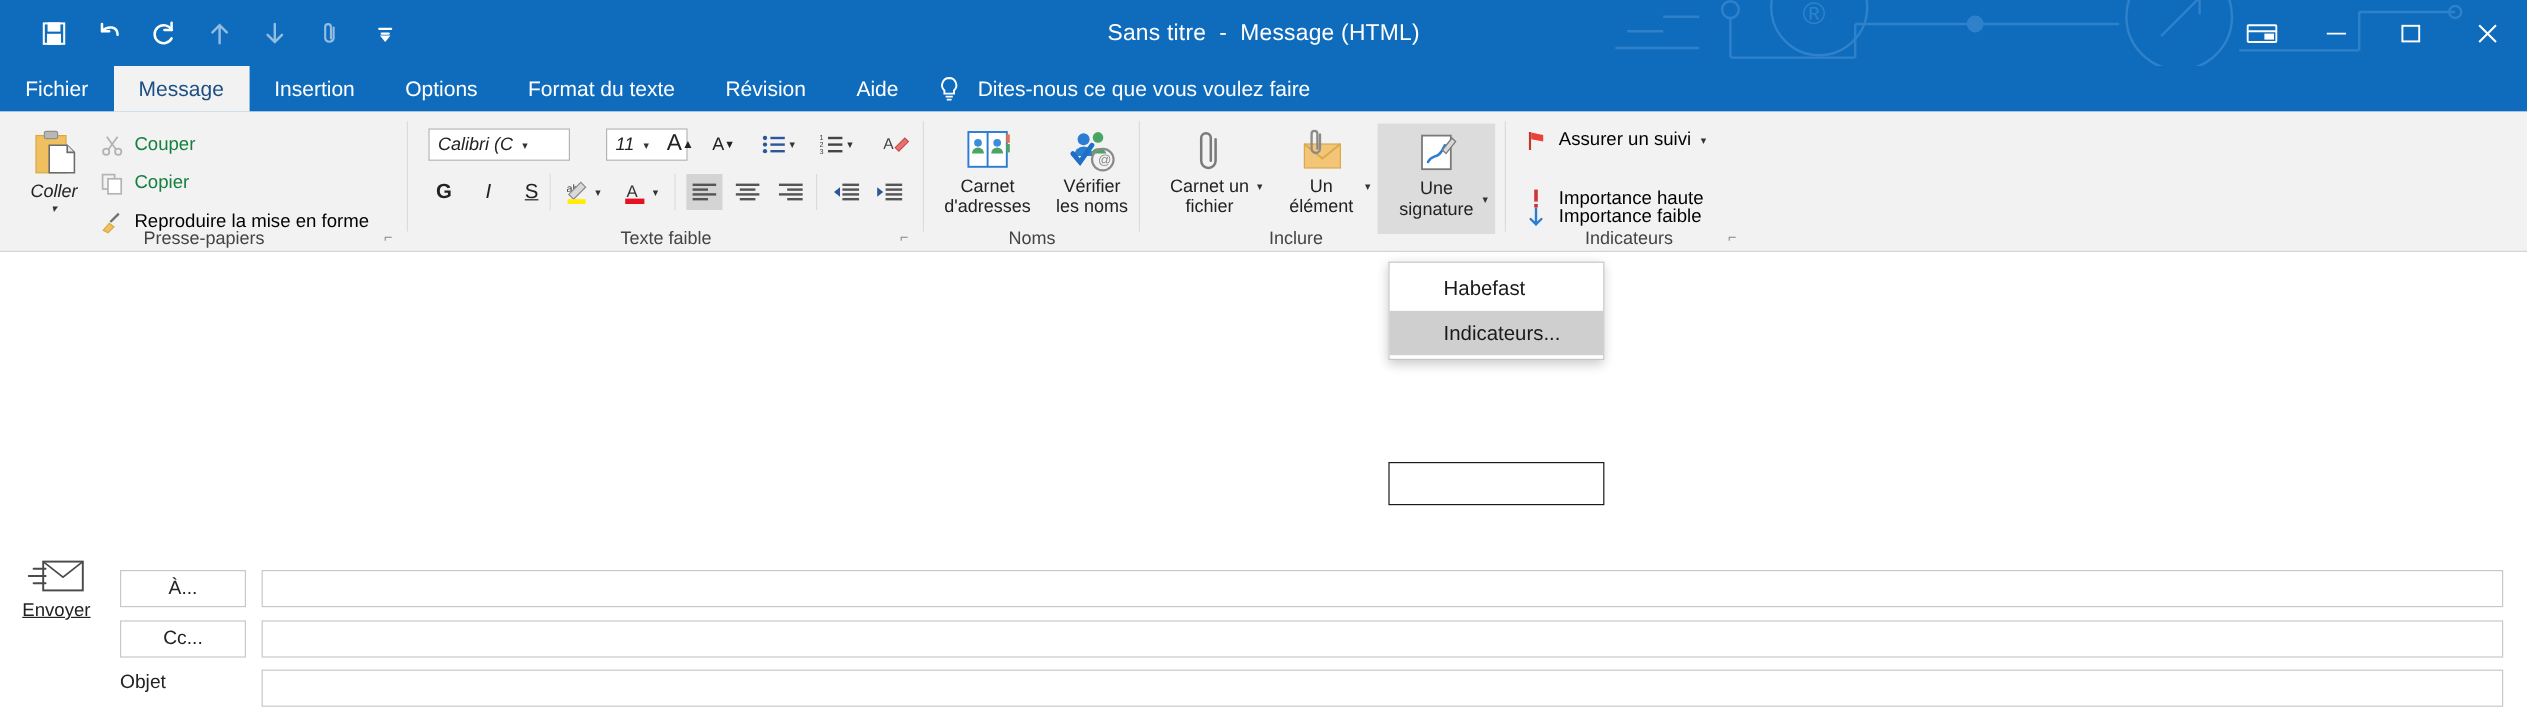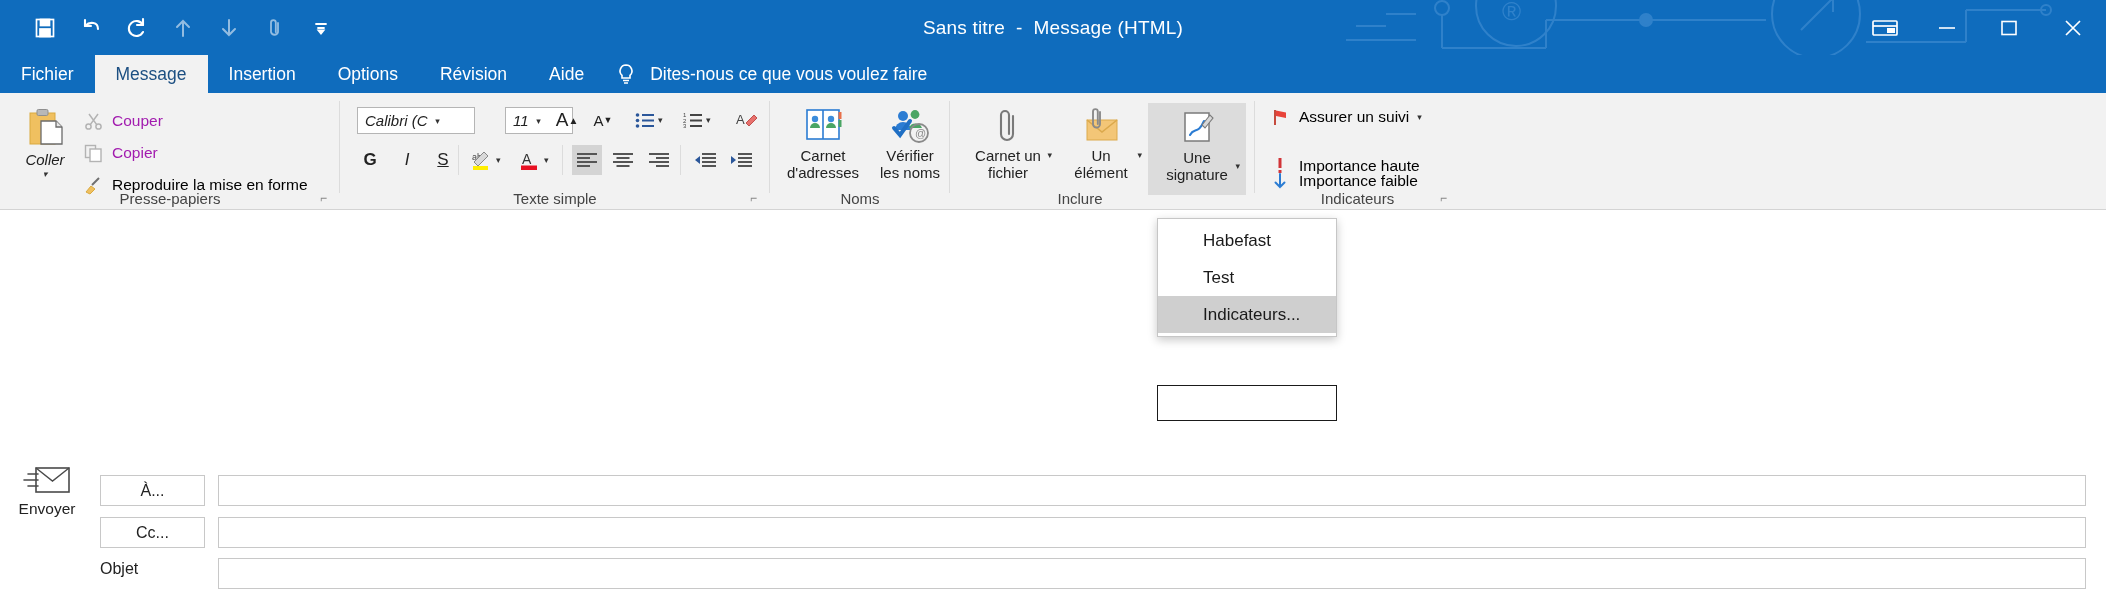--- a/index.html
+++ b/index.html
@@ -68,21 +68,21 @@
   .bigbtn{
     position:absolute; display:flex; flex-direction:column; align-items:center;
     font-size:15px; color:#222; text-align:center; line-height:1.12;
   }
   .bigbtn .ic{ height:42px; display:flex; align-items:flex-end; justify-content:center; margin-bottom:3px; }
 
   .smallrow{
     position:absolute; display:flex; align-items:center; gap:8px;
     font-size:15.5px; white-space:nowrap;
   }
-  .smallrow.disabled{ color:#a21caf; }
+  .smallrow.disabled{ color:#15803d; }
   .smallrow .sic{ width:22px; height:20px; display:flex; align-items:center; justify-content:center; }
 
   
   .fontbox{
     position:absolute; background:#fff; border:1px solid #b5b5b5;
     height:27px; display:flex; align-items:center; font-size:15px; color:#222;
   }
   .fontbox .fname{ padding-left:7px; white-space:nowrap; overflow:hidden;font-style:italic; }
   .fontbox .caret{ width:20px; display:flex; align-items:center; justify-content:center; font-size:9px; color:#333; }
   .fmtbtn{
@@ -111,21 +111,21 @@
     position:absolute; left:1157px; top:385px; width:180px; height:36px;
     border:1px solid #1a1a1a; background:#ffffff; z-index:61;
   }
 
   
   .compose{ position:absolute; left:0; top:210px; width:2106px; height:390px; background:#ffffff; }
 
   .send-btn{
     position:absolute; left:8px; top:250px; width:78px;
     display:flex; flex-direction:column; align-items:center;
-    font-size:15.5px; color:#222;
+    font-size:15.5px; color:#222;text-decoration:underline;
   }
   .send-btn .ic{ height:40px; display:flex; align-items:flex-end; }
 
   .fieldbtn{
     position:absolute; background:#fff; border:1px solid #c8c8c8;
     height:31px; width:105px; display:flex; align-items:center; justify-content:center;
     font-size:16px; color:#222;
   }
   .fieldlabel{
     position:absolute; font-size:16px; color:#222;
@@ -225,20 +225,21 @@
         </svg>
     </div>
   </div>
 </div>
 
 <div class="tabstrip">
   <div class="tab">Fichier</div>
   <div class="tab active">Message</div>
   <div class="tab">Insertion</div>
   <div class="tab">Options</div>
+  <div class="tab">Format du texte</div>
   <div class="tab">Révision</div>
   <div class="tab">Aide</div>
   <div class="tellme">
     <span class="bulb">
       <svg width="18" height="22" viewBox="0 0 18 22" fill="none" stroke="#ffffff" stroke-width="1.6">
         <path d="M9 2 a6 6 0 0 1 4 10.4 L13 15 L5 15 L5 12.4 A6 6 0 0 1 9 2 Z"></path>
         <path d="M6 17.5 L12 17.5 M7 20 L11 20"></path>
       </svg>
     </span>
     <span class="tellme-text">Dites-nous ce que vous voulez faire</span>
@@ -408,21 +409,21 @@
     <div class="fmtbtn" style="left:386px; top:52px;">
       <svg width="22" height="16" viewBox="0 0 22 16" fill="#555">
           <rect x="8" y="1" width="14" height="2"></rect>
           <rect x="8" y="5" width="14" height="2"></rect>
           <rect x="8" y="9" width="14" height="2"></rect>
           <rect x="8" y="13" width="14" height="2"></rect>
           <path d="M1 4 L6 8 L1 12 Z" fill="#2b579a"></path>
         </svg>
     </div>
 
-    <div class="grp-label">Texte simple</div>
+    <div class="grp-label">Texte faible</div>
     <div class="launcher" style="left:410px;">⌐</div>
     <div class="grp-sep" style="left:429px;"></div>
   </div>
 
   <div class="grp" style="left:770px; width:180px;">
     <div class="bigbtn" style="left:10px; top:10px; width:86px;">
       <span class="ic">
         <svg width="40" height="38" viewBox="0 0 40 38">
           <rect x="4" y="3" width="32" height="29" fill="#ffffff" stroke="#2b7cd3" stroke-width="1.6"></rect>
           <path d="M20 3 L20 32" stroke="#2b7cd3" stroke-width="1.6"></path>
@@ -525,21 +526,20 @@
     </div>
     <div class="grp-label">Indicateurs</div>
     <div class="launcher" style="left:185px;">⌐</div>
   </div>
 
   <div class="collapse-caret">⌃</div>
 </div>
 
 <div class="sigmenu">
   <div class="sigitem">Habefast</div>
-  <div class="sigitem">Test</div>
   <div class="sigitem sel">
     <span>Indicateurs...</span>
   </div>
 </div>
 
 <div class="compose">
 
   <div class="send-btn">
     <span class="ic">
       <svg width="50" height="38" viewBox="0 0 50 38">

